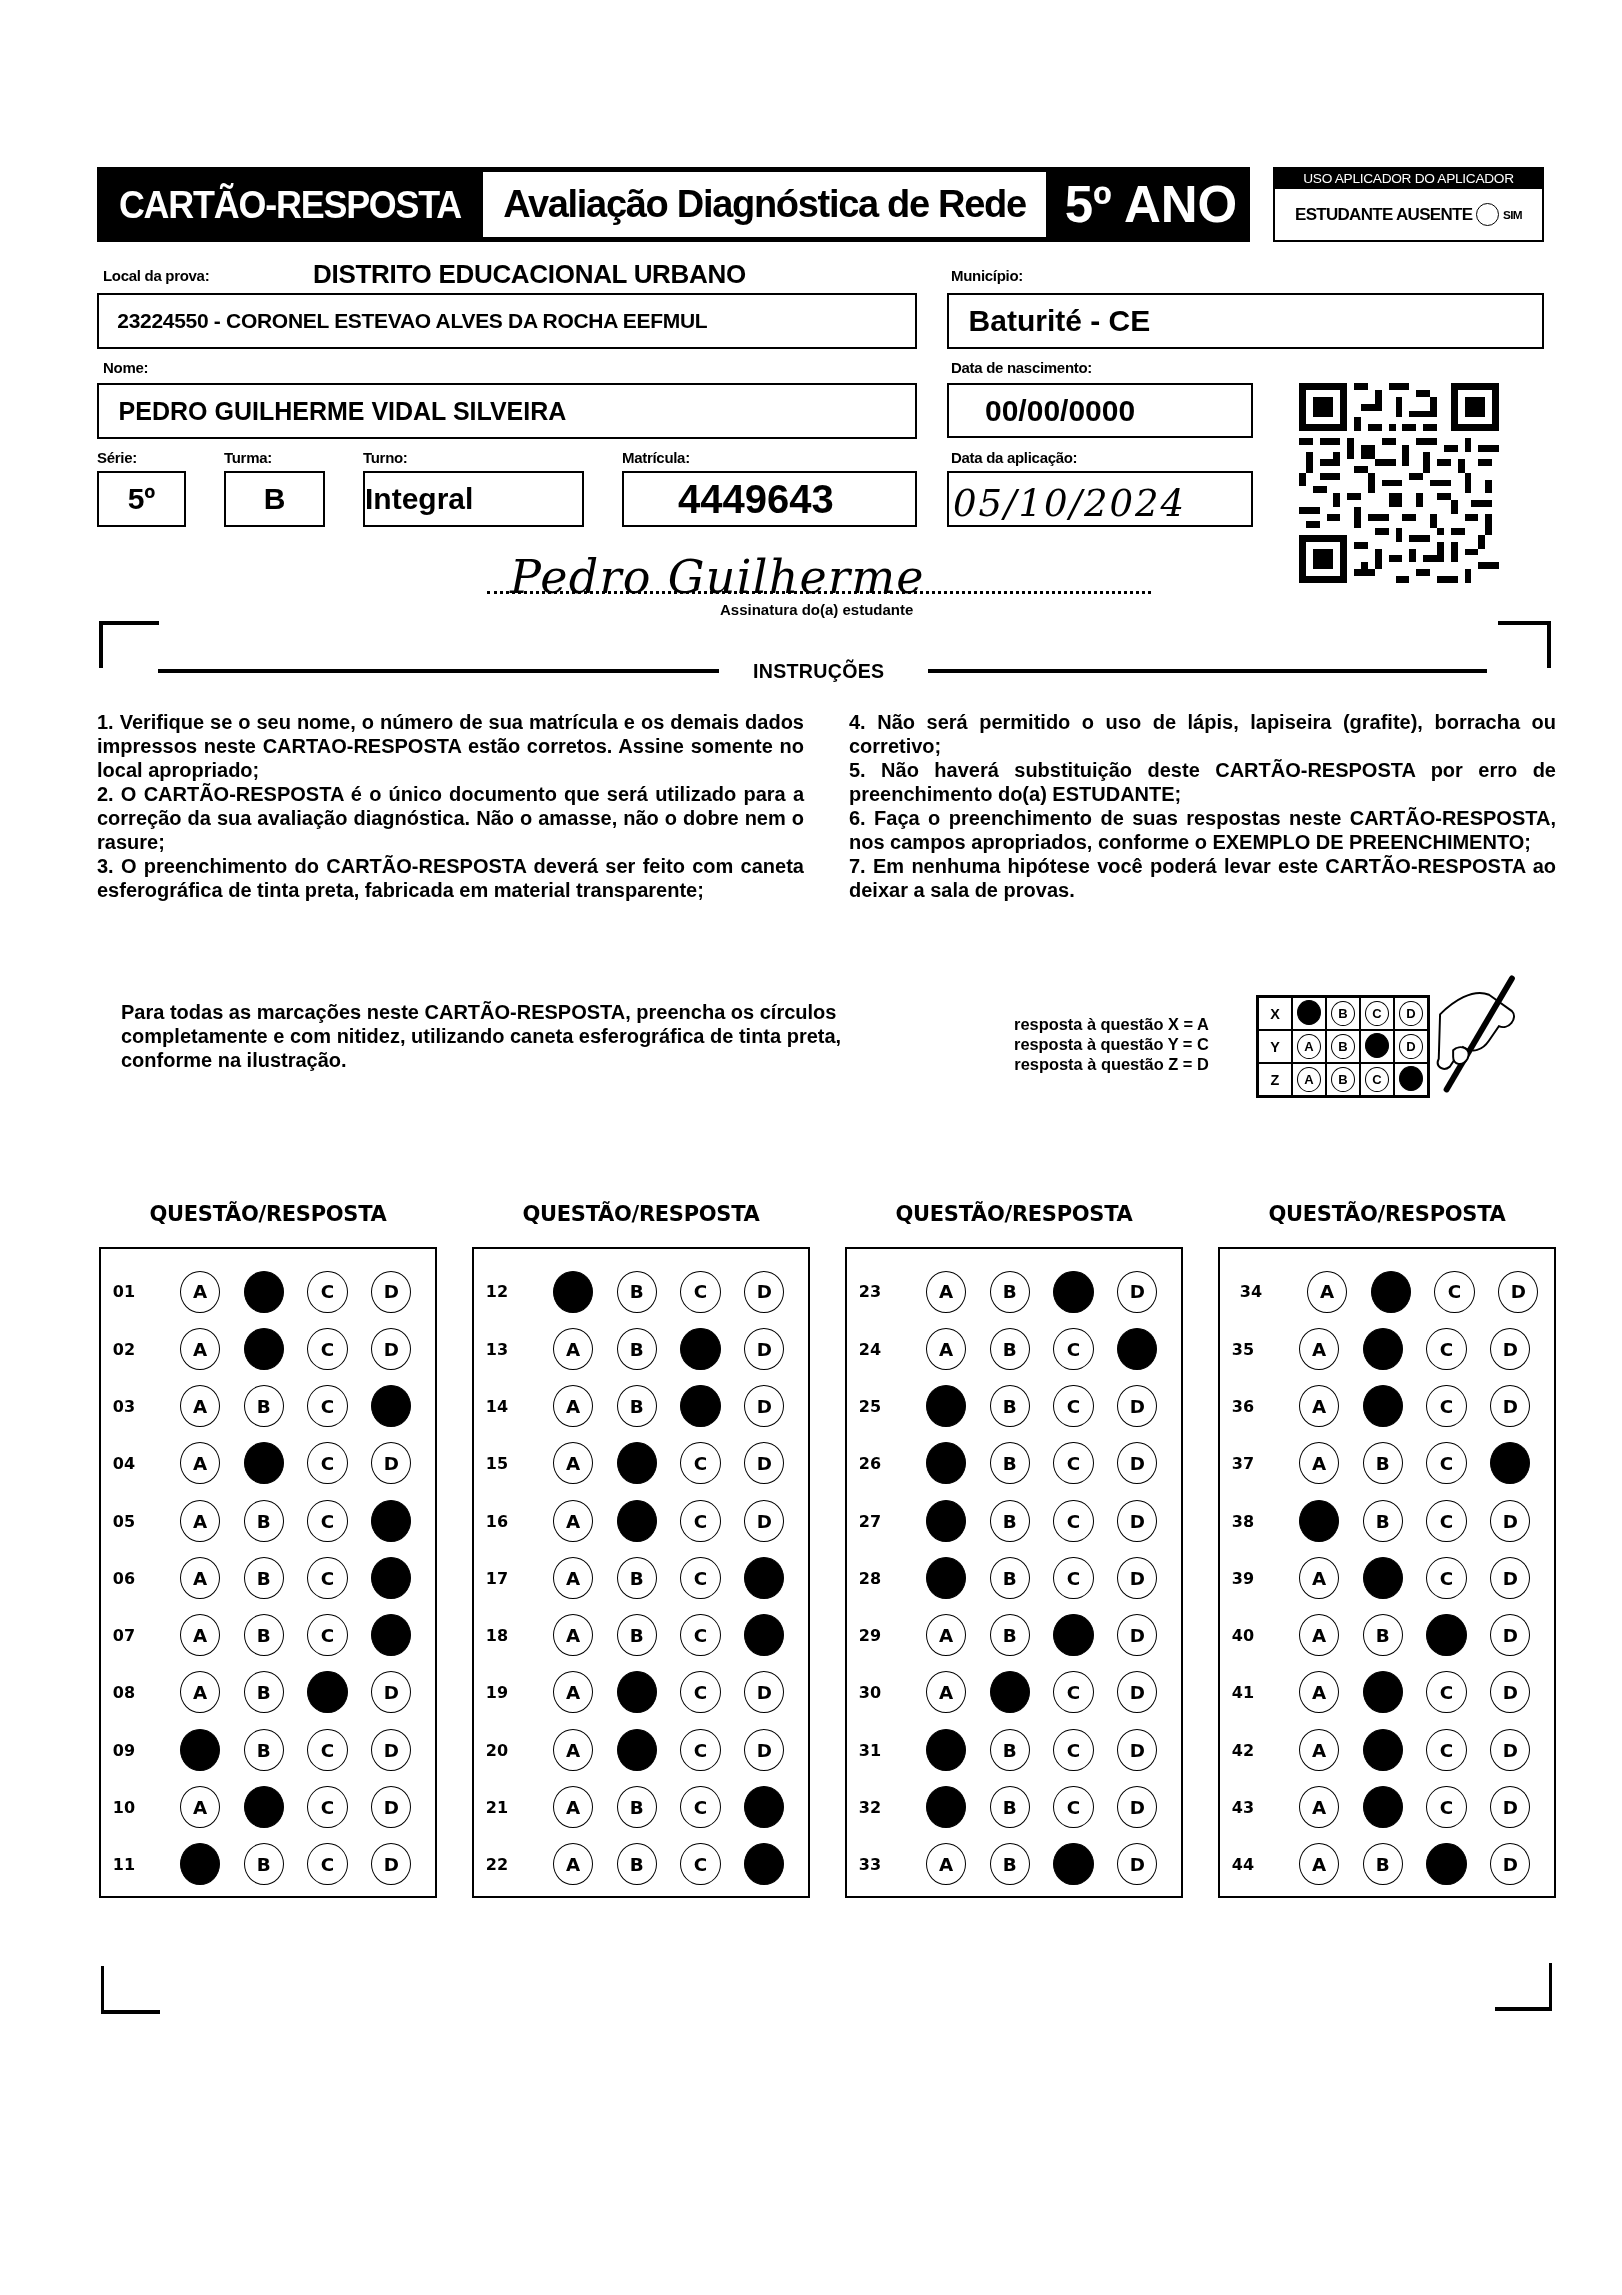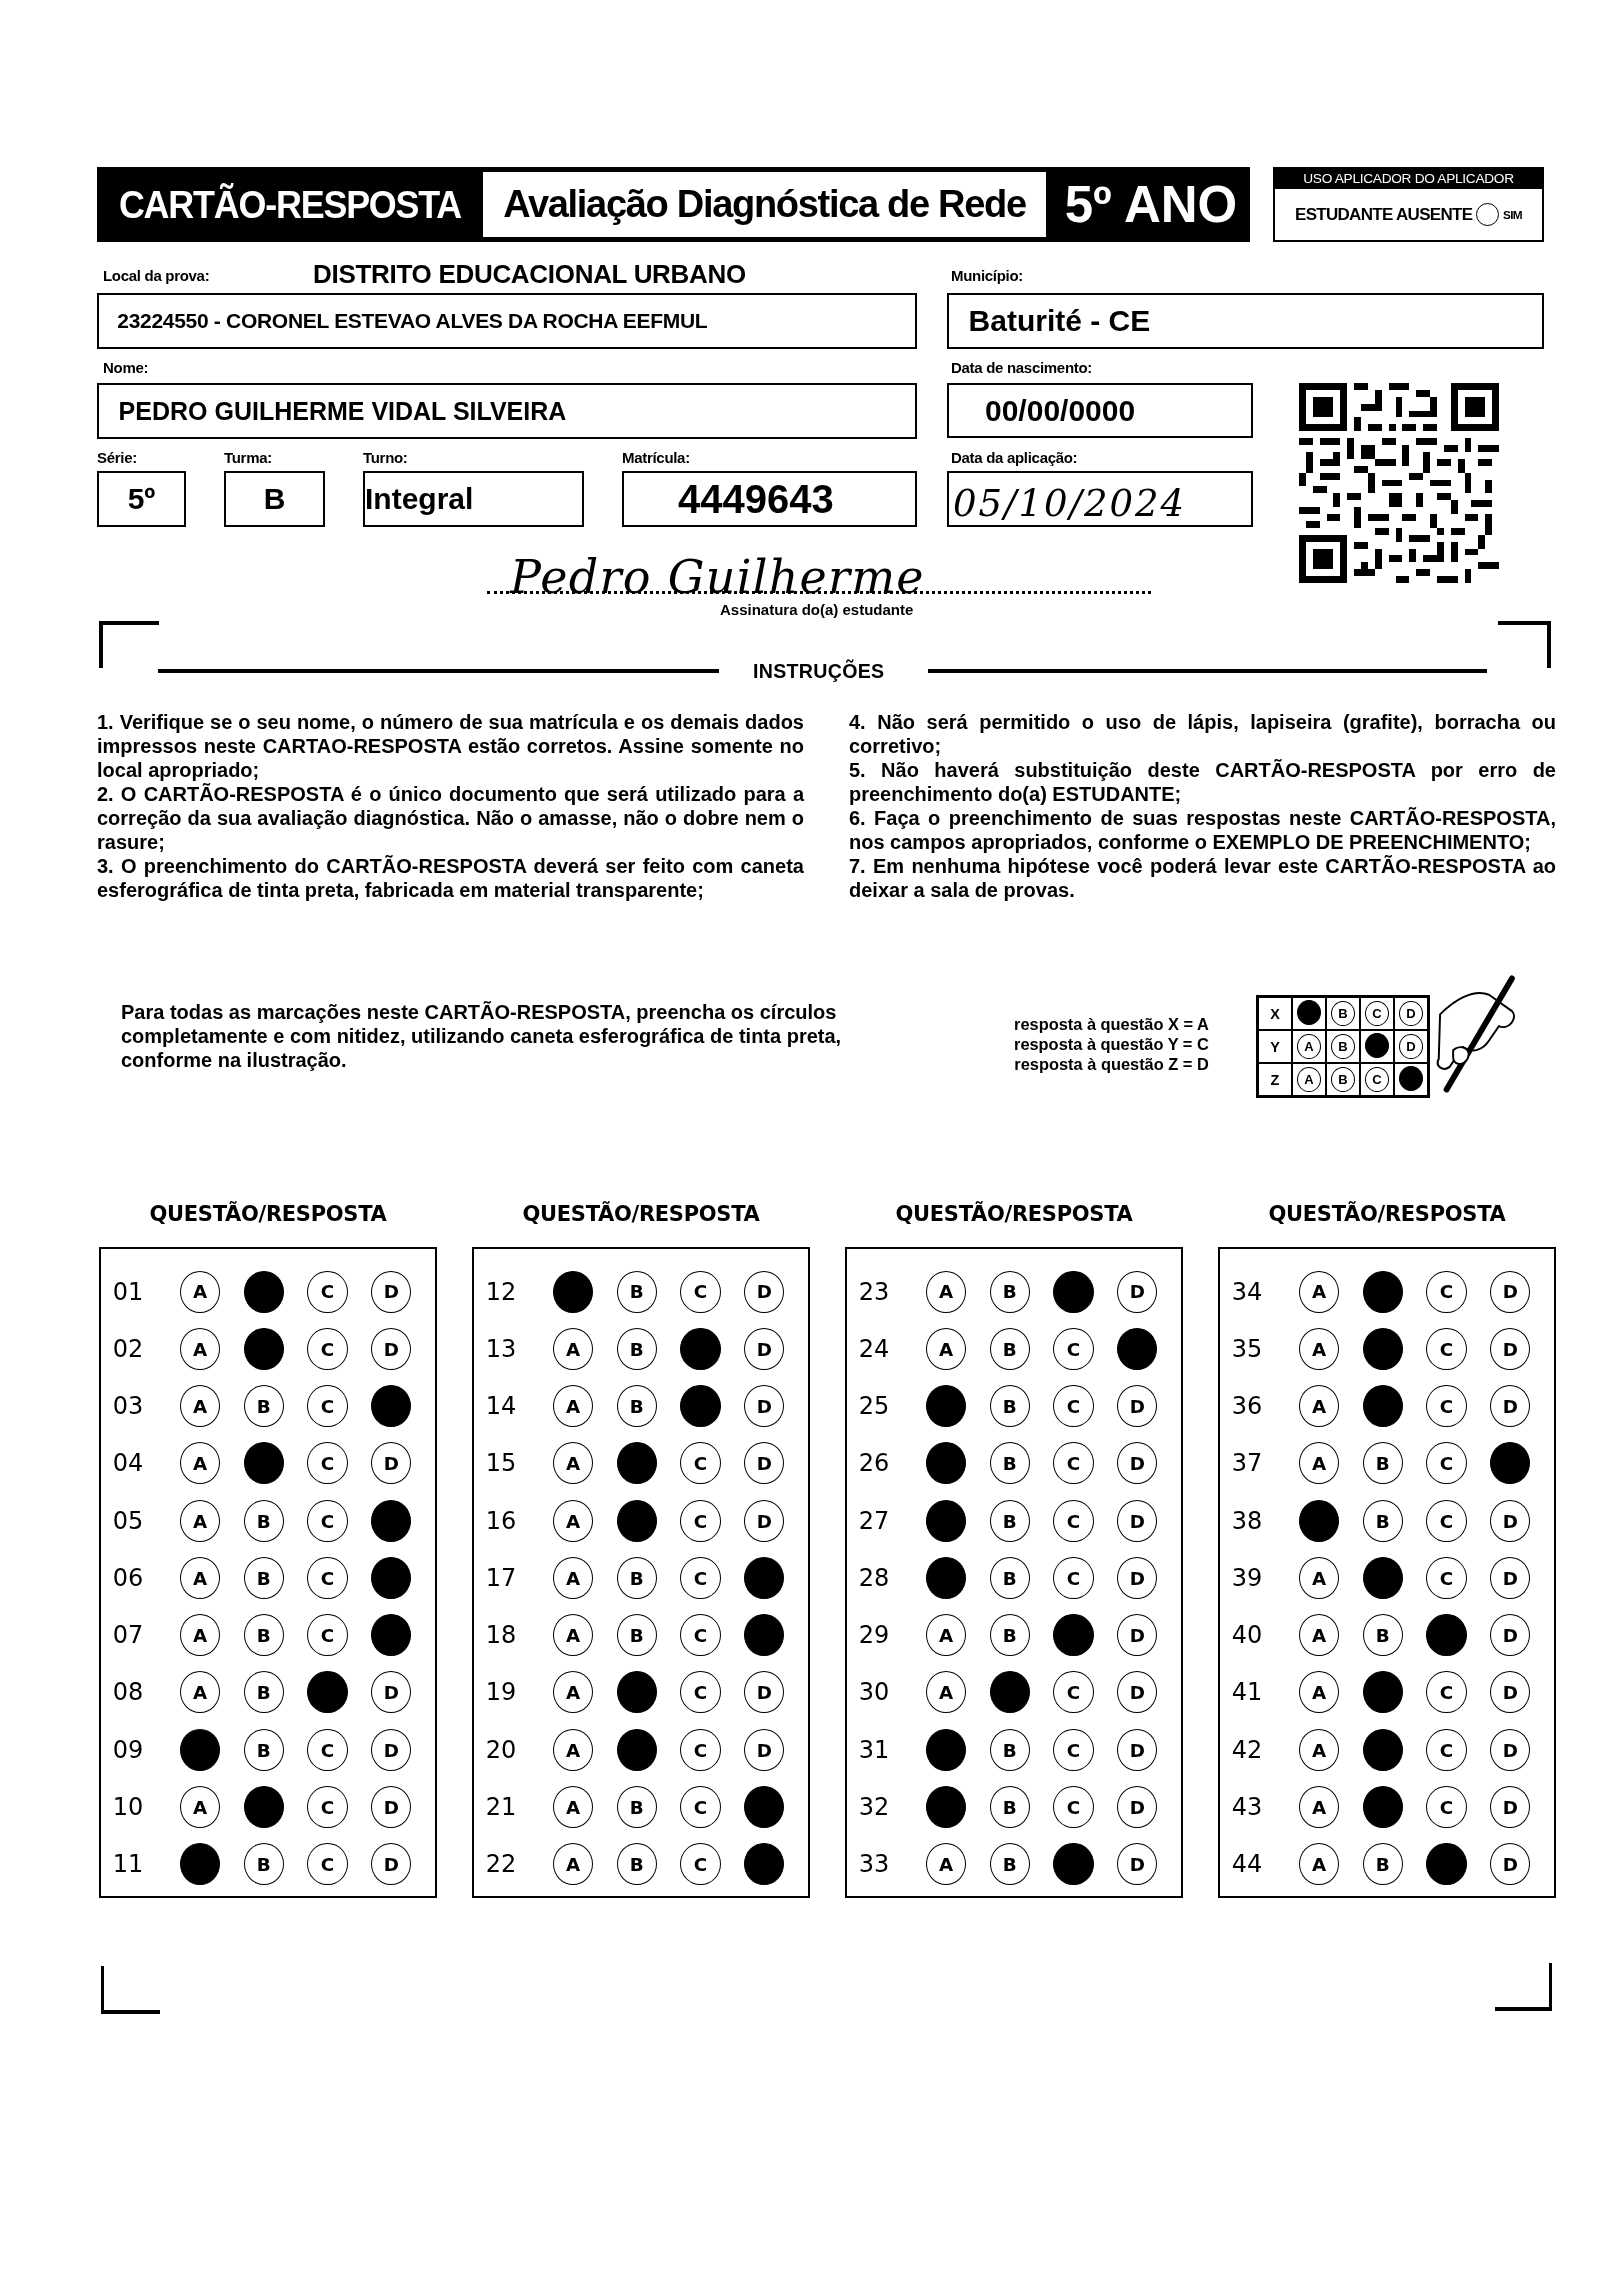--- a/index.html
+++ b/index.html
@@ -46,21 +46,21 @@
   .ex-legend { left:1014px; top:1014px; font-size:16.4px; font-weight:bold; line-height:20px; text-align:right; }
   .ex-table { left:1256px; top:995px; border:3.3px solid #000; border-collapse:collapse; }
   .ex-table td { width:32px; height:31px; border:2px solid #000; text-align:center; vertical-align:middle; padding:0; font-weight:bold; font-size:14.4px; }
   .ex-bubble { width:23.6px; height:25px; border:1.3px solid #000; border-radius:50%; display:inline-flex; align-items:center; justify-content:center; font-size:13px; box-sizing:border-box; }
   .ex-bubble.filled { background:#000; }
   .pen { left:1427px; top:975px; }
   
   .grid-head { top:1202px; width:338px; text-align:center; font-size:21px; font-weight:bold; font-family:"DejaVu Sans", sans-serif; letter-spacing:-0.3px; }
   .grid-box { top:1247px; width:338px; height:651px; border:2px solid #000; box-sizing:border-box; }
   .row { position:absolute; left:0; width:100%; height:46px; display:flex; align-items:center; }
-  .qnum { width:72px; padding-left:11.8px; font-size:24px; font-weight:normal; font-family:"DejaVu Sans", sans-serif; }
+  .qnum { width:72px; padding-left:11.8px; font-size:16px; font-weight:bold; font-family:"DejaVu Sans", sans-serif; }
   .bubble { width:43px; height:42px; border:1.3px solid #000; border-radius:50%; box-sizing:border-box;
             display:flex; align-items:center; justify-content:center; font-size:18.3px; font-weight:bold;
             margin-right:23.6px; font-family:"DejaVu Sans", sans-serif; }
   .bubble.filled { background:#000; color:#000; }
 </style>
 </head>
 <body>
 
 <div class="abs hdr">
   <div class="abs hdr-title">CARTÃO-RESPOSTA</div>
@@ -519,21 +519,21 @@
       <div class="row" style="top: 592px;">
         <div class="qnum">33</div>
         <div class="bubble">A</div>
         <div class="bubble">B</div>
         <div class="bubble filled"></div>
         <div class="bubble">D</div>
       </div>
     </div>
     <div class="abs grid-head" style="left: 1218px;">QUESTÃO/RESPOSTA</div>
     <div class="abs grid-box" style="left: 1218px;">
-      <div class="row" style="top: 19.6px;">
+      <div class="row" style="top: 19.6px; margin-left: 8px;">
         <div class="qnum">34</div>
         <div class="bubble">A</div>
         <div class="bubble filled"></div>
         <div class="bubble">C</div>
         <div class="bubble">D</div>
       </div>
       <div class="row" style="top: 77px;">
         <div class="qnum">35</div>
         <div class="bubble">A</div>
         <div class="bubble filled"></div>

